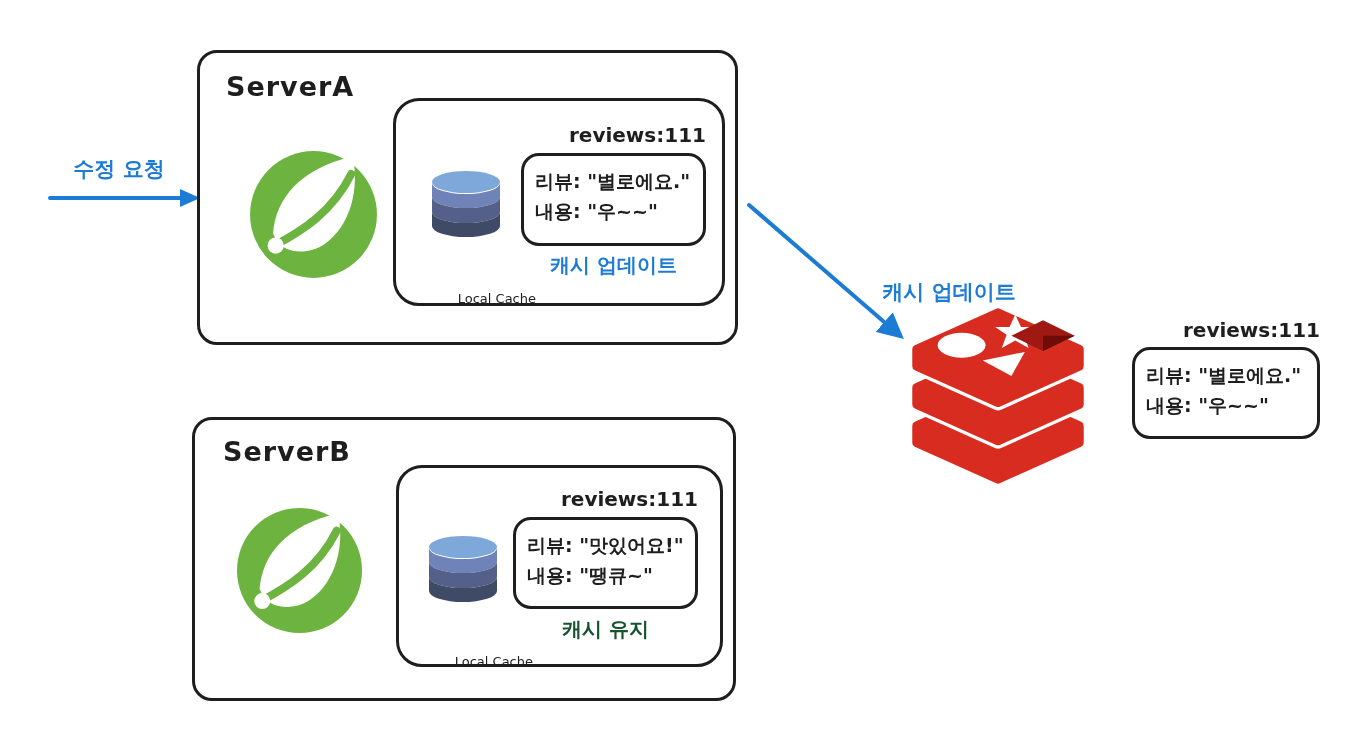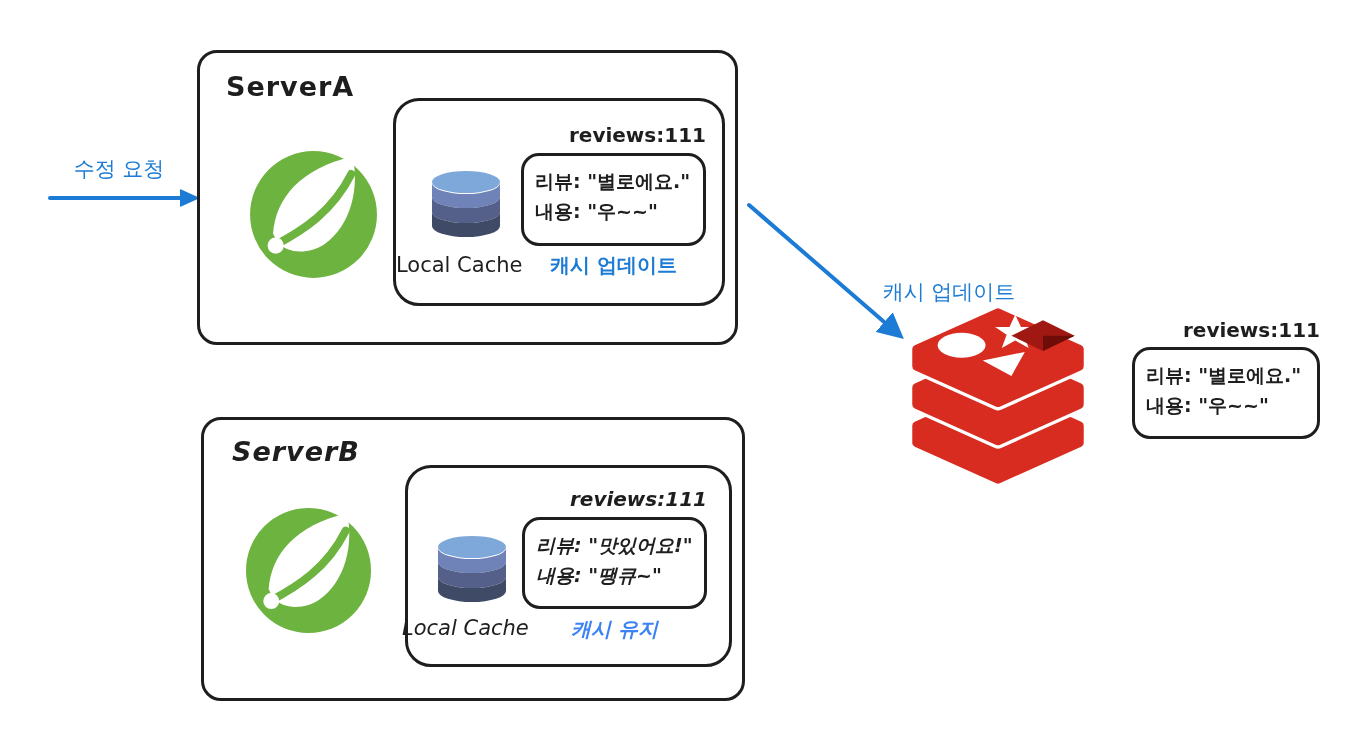--- a/index.html
+++ b/index.html
@@ -11,23 +11,23 @@
   .box{position:absolute;border:3.5px solid #1e1e1e;background:#fff;box-sizing:border-box;}
   .server-box{border-radius:20px;}
   .cache-box{border-radius:26px;}
   .data-box{border-radius:18px;}
   .server-title{position:absolute;font-size:27px;font-weight:600;letter-spacing:1px;white-space:nowrap;}
   .cache-key{position:absolute;font-size:20px;font-weight:600;text-align:right;white-space:nowrap;}
   .data-lines{position:absolute;box-sizing:border-box;padding:13px 0 0 14px;}
   .data-line{font-size:19px;font-weight:600;line-height:30px;white-space:nowrap;}
   .status-label{position:absolute;font-size:20px;font-weight:700;text-align:center;white-space:nowrap;}
   .blue{color:#1c7bd4;}
-  .red{color:#3b82f6;}
-  .cache-icon-label{position:absolute;font-size:21px;font-weight:500;text-align:left;white-space:nowrap;}
-  .arrow-label{position:absolute;font-size:21px;font-weight:400;color:#1c7bd4;text-align:center;white-space:nowrap;}
+  .red{color:#14532d;}
+  .cache-icon-label{position:absolute;font-size:13px;font-weight:500;text-align:right;white-space:nowrap;margin-top:38px;}
+  .arrow-label{position:absolute;font-size:21px;font-weight:700;color:#1c7bd4;text-align:center;white-space:nowrap;}
   svg{display:block;}
 </style>
 </head>
 <body>
 
 <div class="canvas">
 
   <div class="arrow-label" style="left:58px;top:155px;width:122px;">수정 요청</div>
   <svg class="abs" style="left:44px;top:188px;" width="162" height="22">
     <line x1="6" y1="10" x2="140" y2="10" stroke="#1c7bd4" stroke-width="4" stroke-linecap="round"></line>
@@ -63,21 +63,21 @@
       <div class="box data-box" style="left:125px;top:52px;width:185px;height:93px;"></div>
       <div class="data-lines" style="left:125px;top:52px;width:185px;">
         <div class="data-line">리뷰: "별로에요."</div>
         <div class="data-line">내용: "우~~"</div>
       </div>
 
       <div class="status-label blue" style="left:125px;top:151px;width:185px;">캐시 업데이트</div>
     </div>
   </div>
 
-  <div class="box server-box" style="left:201px;top:417px;width:544px;height:284px;font-style:italic;">
+  <div class="box server-box" style="left:192px;top:417px;width:544px;height:284px;">
     <div class="server-title" style="left:28px;top:16px;">ServerB</div>
 
     <div class="abs" style="left:38px;top:84px;">
       <svg width="133" height="133" viewBox="0 0 100 100">
         <circle cx="50" cy="50" r="47" fill="#6DB33F"></circle>
         <path d="M20,64 C22,38 40,16 79,7 C84,30 78,58 58,72 C46,80 30,79 23,70 Z" fill="#ffffff"></path>
         <path d="M21,73 C42,62 64,48 78,20" stroke="#6DB33F" stroke-width="6" fill="none" stroke-linecap="round"></path>
         <circle cx="22" cy="73" r="6" fill="#ffffff"></circle>
       </svg>
     </div>

